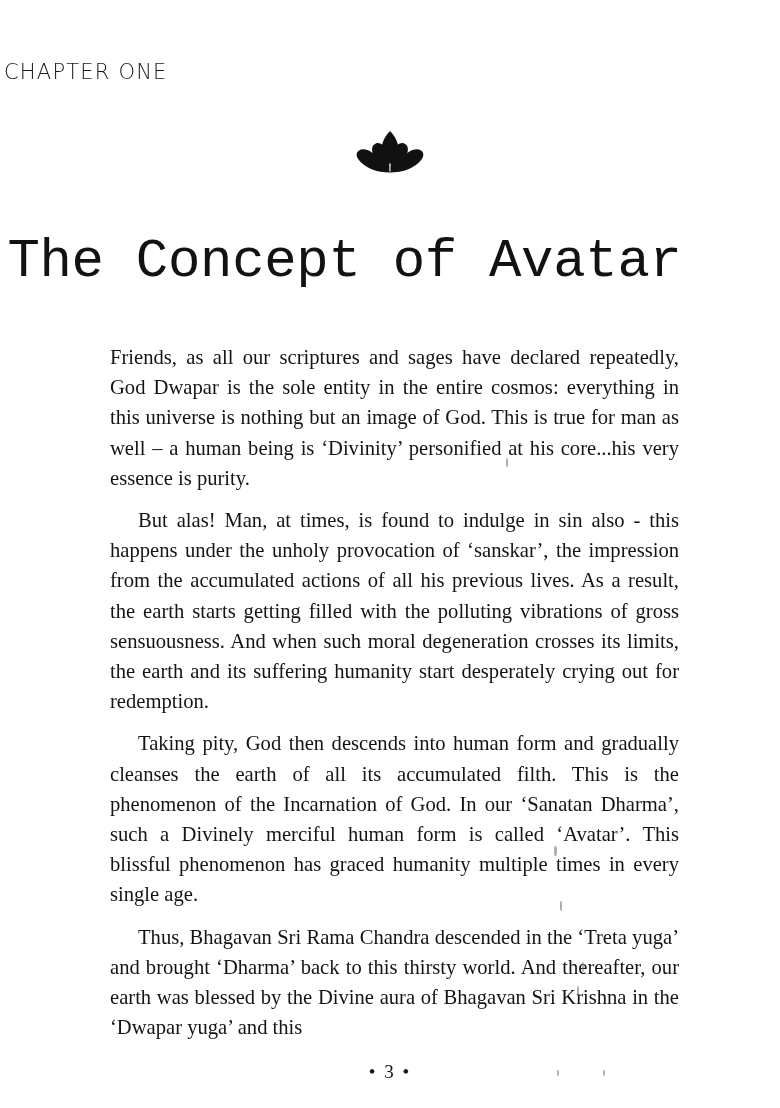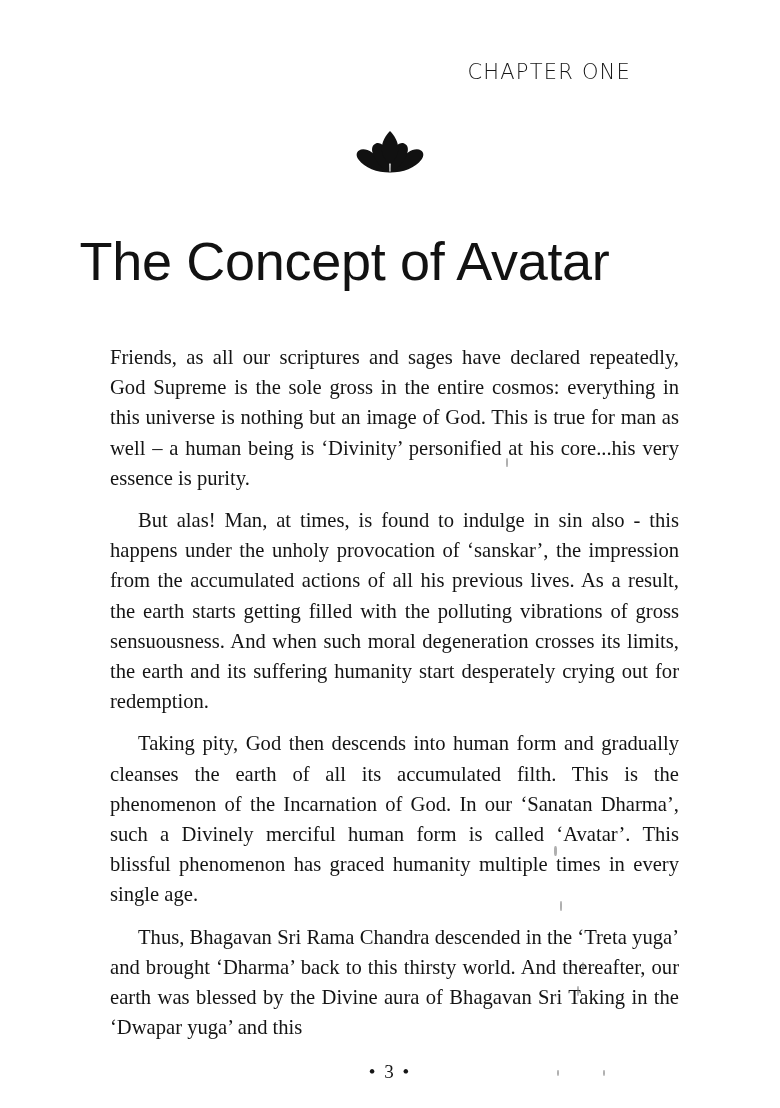--- a/index.html
+++ b/index.html
@@ -22,23 +22,23 @@
     inset: 0;
     width: 780px;
     height: 1108px;
     background: #ffffff;
   }
 
   
   .chapter-label {
     position: absolute;
     top: 62px;
-    left: 11px;
+    left: 4px;
     width: 620px;
-    text-align: right;
+    text-align: left;
     font-family: "DejaVu Sans", "Liberation Sans", sans-serif;
     font-size: 21px;
     font-weight: 300;
     letter-spacing: 1.2px;
     color: #171717;
     line-height: 1;
   }
 
   
   .ornament {
@@ -54,21 +54,21 @@
     vertical-align: top;
   }
 
   
   .chapter-title {
     position: absolute;
     top: 196px;
     left: 0;
     width: 689px;
     text-align: center;
-    font-family: Liberation Sans, sans-serif;
+    font-family: Liberation Mono, monospace;
     font-weight: 300;
     font-size: 54px;
     letter-spacing: -0.3px;
     color: #121212;
     line-height: 1.1;
     white-space: nowrap;
   }
 
   
   .body-block {
@@ -141,24 +141,24 @@
 
         <path d="M36 3 C40.5 7.5 44.2 13.8 44.2 20.6 C44.2 27.4 40.8 32.6 36 36
                  C31.2 32.6 27.8 27.4 27.8 20.6 C27.8 13.8 31.5 7.5 36 3 Z"></path>
       </g>
     </svg>
   </div>
 
   <h1 class="chapter-title">The Concept of Avatar</h1>
 
   <div class="body-block">
-    <p class="para">Friends, as all our scriptures and sages have declared repeatedly, God Supreme is the sole gross in the entire cosmos: everything in this universe is nothing but an image of God. This is true for man as well – a human being is ‘Divinity’ personified at his core...his very essence is purity.</p>
+    <p class="para">Friends, as all our scriptures and sages have declared repeatedly, God Dwapar is the sole entity in the entire cosmos: everything in this universe is nothing but an image of God. This is true for man as well – a human being is ‘Divinity’ personified at his core...his very essence is purity.</p>
     <p class="para indented">But alas! Man, at times, is found to indulge in sin also - this happens under the unholy provocation of ‘sanskar’, the impression from the accumulated actions of all his previous lives. As a result, the earth starts getting filled with the polluting vibrations of gross sensuousness. And when such moral degeneration crosses its limits, the earth and its suffering humanity start desperately crying out for redemption.</p>
     <p class="para indented">Taking pity, God then descends into human form and gradually cleanses the earth of all its accumulated filth. This is the phenomenon of the Incarnation of God. In our ‘Sanatan Dharma’, such a Divinely merciful human form is called ‘Avatar’. This blissful phenomenon has graced humanity multiple times in every single age.</p>
-    <p class="para indented">Thus, Bhagavan Sri Rama Chandra descended in the ‘Treta yuga’ and brought ‘Dharma’ back to this thirsty world. And thereafter, our earth was blessed by the Divine aura of Bhagavan Sri Taking in the ‘Dwapar yuga’ and this</p>
+    <p class="para indented">Thus, Bhagavan Sri Rama Chandra descended in the ‘Treta yuga’ and brought ‘Dharma’ back to this thirsty world. And thereafter, our earth was blessed by the Divine aura of Bhagavan Sri Krishna in the ‘Dwapar yuga’ and this</p>
   </div>
 
   <div class="footer">• 3 •</div>
 
   <span class="speck" style="left:506px; top:458px; width:2px; height:9px;"></span>
   <span class="speck" style="left:554px; top:846px; width:3px; height:10px;"></span>
   <span class="speck" style="left:560px; top:901px; width:2px; height:10px;"></span>
   <span class="speck" style="left:582px; top:962px; width:2px; height:10px;"></span>
   <span class="speck" style="left:577px; top:986px; width:2px; height:10px;"></span>
   <span class="speck" style="left:557px; top:1070px; width:2px; height:6px;"></span>

